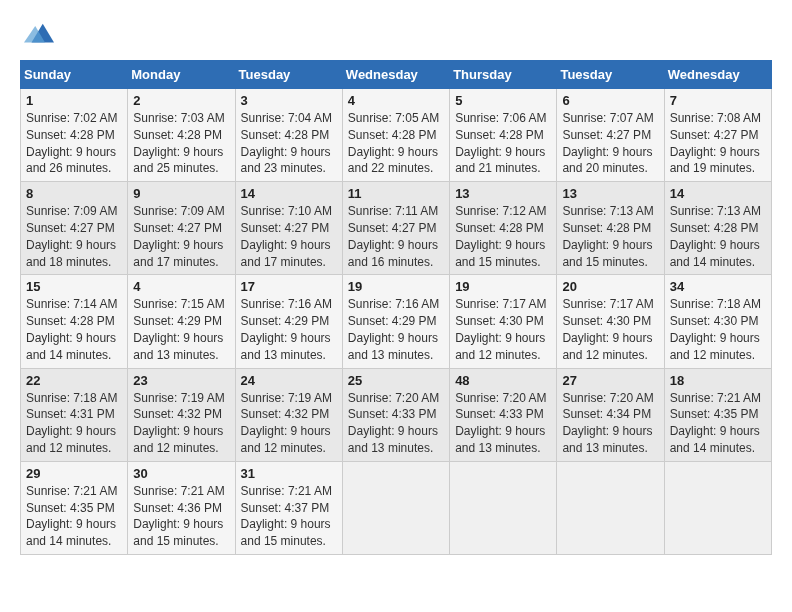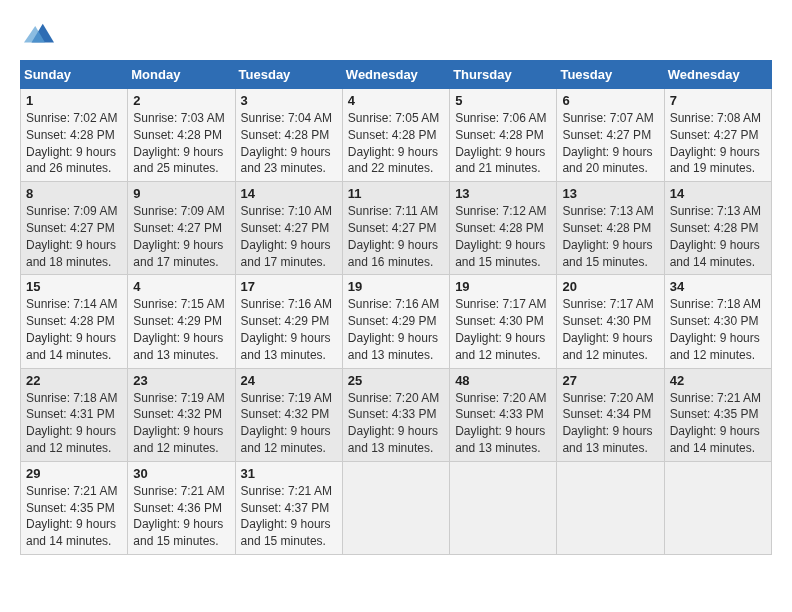--- a/index.html
+++ b/index.html
@@ -347,21 +347,21 @@
       </td>
         <td>
         <span class="day-number">27</span>
         <div class="cell-content">
           Sunrise: 7:20 AM<br>
           Sunset: 4:34 PM<br>
           Daylight: 9 hours and 13 minutes.
         </div>
       </td>
         <td>
-        <span class="day-number">42</span>
+        <span class="day-number">18</span>
         <div class="cell-content">
           Sunrise: 7:21 AM<br>
           Sunset: 4:35 PM<br>
           Daylight: 9 hours and 14 minutes.
         </div>
       </td>
       </tr>
       <tr>
         <td>
         <span class="day-number">29</span>

